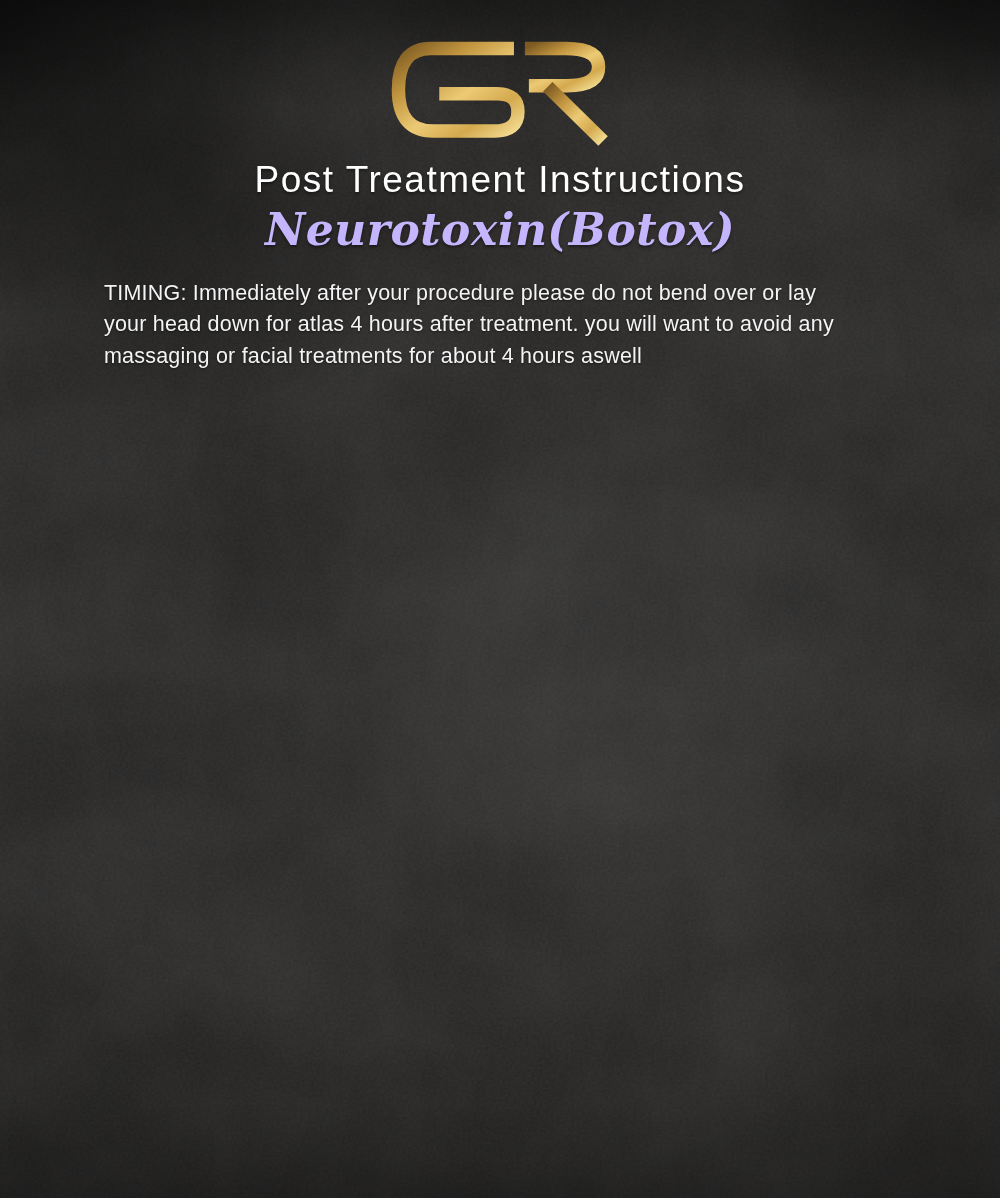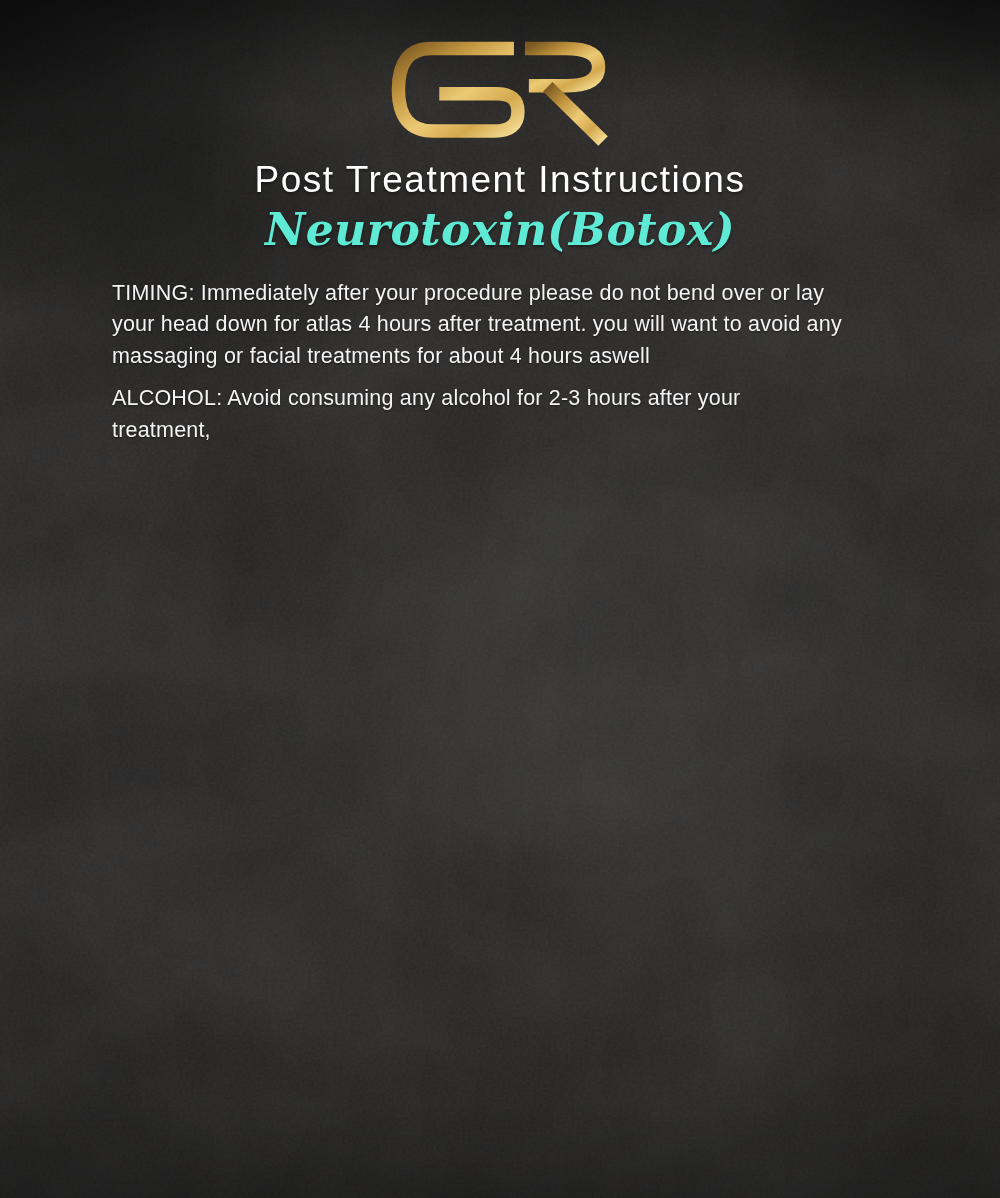--- a/index.html
+++ b/index.html
@@ -25,26 +25,26 @@
   .content { position:relative; z-index:3; }
   .logo-wrap { display:flex; justify-content:center; padding-top:30px; }
   .title {
     margin:12px 8px 0; text-align:center;
     color:#ffffff; font-size:37px; font-weight:400; letter-spacing:1.5px;
     text-shadow:0 2px 3px rgba(0,0,0,0.45);
   }
   .subtitle {
     margin:3px 0 0; text-align:center;
     font-family:"DejaVu Serif", serif; font-style:italic; font-weight:700;
-    color:#5eead4; font-size:44px; letter-spacing:0.5px;
+    color:#c4b5fd; font-size:44px; letter-spacing:0.5px;
     text-shadow:0 2px 3px rgba(0,0,0,0.45);
   }
   .body-text { margin:23px 0 0 100px; width:795px; }
   .body-text p {
-    margin:0 12px 11px; color:#f4f4f4;
+    margin:0 4px 11px; color:#f4f4f4;
     font-size:21.5px; line-height:1.465; letter-spacing:0.2px;
     white-space:pre-line;
     text-shadow:0 1px 2px rgba(0,0,0,0.5);
   }
 </style>
 </head>
 <body>
 
 <div class="page">
 
@@ -91,18 +91,16 @@
       </svg>
     </div>
 
     <h1 class="title">Post Treatment Instructions</h1>
     <h2 class="subtitle">Neurotoxin(Botox)</h2>
 
     <div class="body-text">
       <p>TIMING: Immediately after your procedure please do not bend over or lay
 your head down for atlas 4 hours after treatment. you will want to avoid any
 massaging or facial treatments for about 4 hours aswell</p>
-      <p>ALCOHOL: Avoid consuming any alcohol for 2-3 hours after your
-treatment,</p>
     </div>
 
   </div>
 </div>
 
 </body></html>

